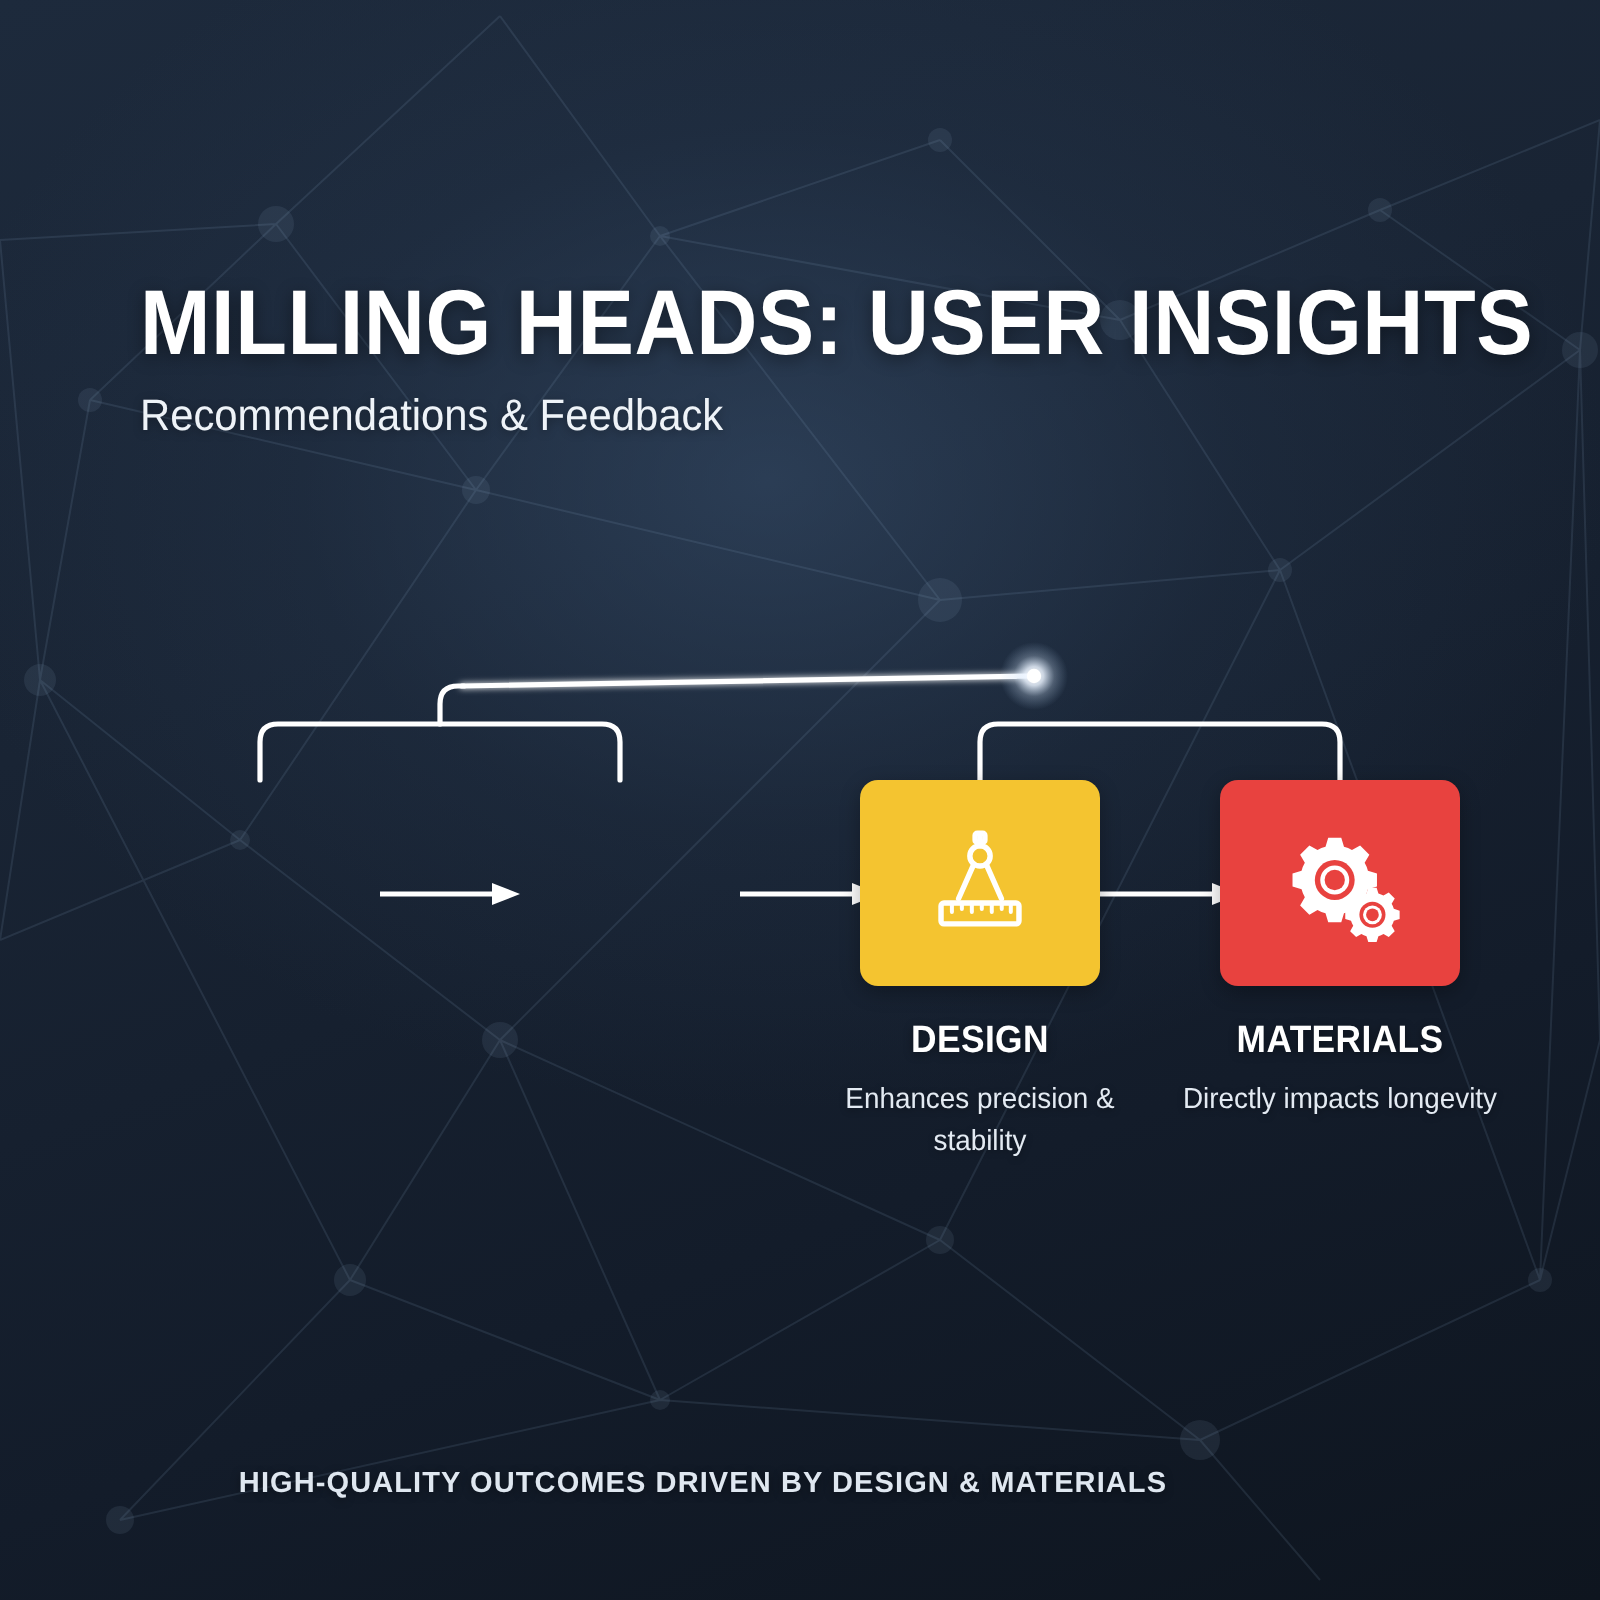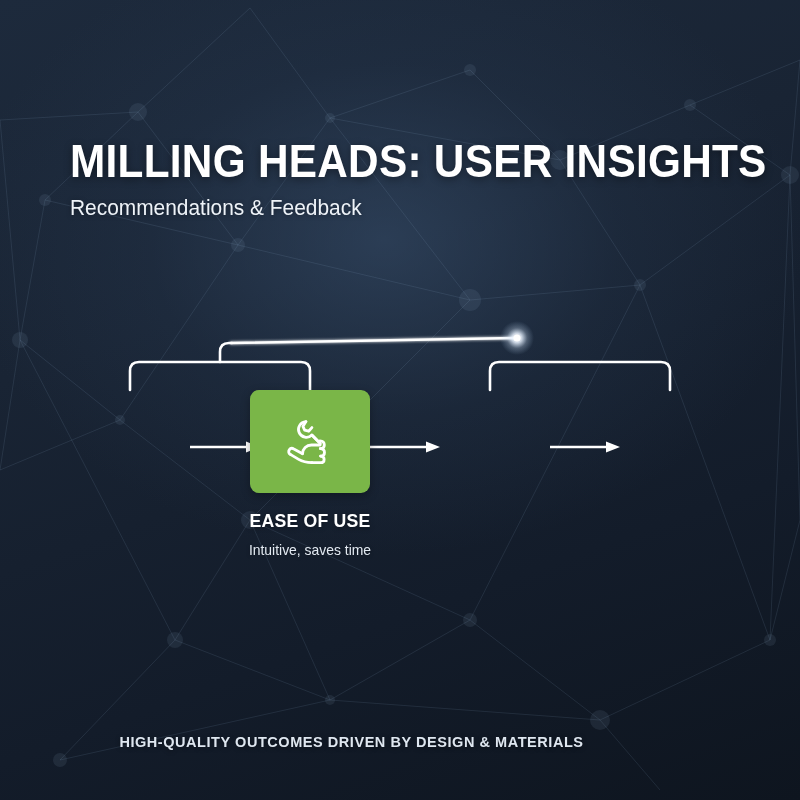--- a/index.html
+++ b/index.html
@@ -184,41 +184,70 @@
     <polygon points="56,0.5 70,6 56,11.5" fill="#ffffff"></polygon>
   </svg>
   <svg class="arrow" style="left:550px; width:70px;" viewBox="0 0 70 12">
     <line x1="0" y1="6" x2="56" y2="6" stroke="#ffffff" stroke-width="2.6"></line>
     <polygon points="56,0.5 70,6 56,11.5" fill="#ffffff"></polygon>
   </svg>
 
   <div class="cards">
 
 
-    <div class="col" style="left:220px;">
-      <div class="card" style="background:#7ab648;">
-        <svg width="58" height="58" viewBox="0 0 64 64" fill="none" stroke="#ffffff" stroke-width="3.1" stroke-linecap="round" stroke-linejoin="round">
-
-          <path d="M27.5 9.5 a8.7 8.7 0 1 0 6.6 14.9 l8.2 8.2"></path>
-          <path d="M27.5 9.5 l-3.3 5.3 l1.9 4.1 l4.4 1.2 l3.6 -4.0"></path>
-
-          <path d="M34.1 24.4 l9.4 9.4"></path>
-
-          <path d="M43.0 30.8 c3.1 0.2 4.8 2.0 4.8 4.4 c0 2.4 -1.8 4.1 -4.4 4.1"></path>
-          <path d="M43.4 39.3 c3.0 0.2 4.6 1.9 4.6 4.2 c0 2.3 -1.7 4.0 -4.3 4.0"></path>
-          <path d="M43.7 47.5 c2.5 0.2 3.9 1.7 3.9 3.7 c0 2.1 -1.6 3.6 -3.9 3.6 l-9.6 0"></path>
-
-          <path d="M34.1 54.8 c-6.4 0 -10.6 -1.2 -14.6 -3.6 l-9.2 -5.5"></path>
-          <path d="M10.3 45.7 c-1.9 -1.2 -2.3 -3.3 -1.2 -5.0 c1.1 -1.7 3.3 -2.1 5.1 -1.0 l9.6 5.2"></path>
-          <path d="M23.8 44.9 c0 -5.4 4.3 -9.6 9.8 -9.6 l9.6 0"></path>
+
+    <div class="col" style="left:400px;">
+      <div class="card" style="background:#f4c430;">
+        <svg width="58" height="58" viewBox="0 0 64 64" fill="none" stroke="#ffffff" stroke-width="3.0" stroke-linecap="round" stroke-linejoin="round">
+
+          <path d="M32 5.5 l0 5.4"></path>
+          <rect x="29.3" y="4.0" width="5.4" height="5.0" rx="1.2"></rect>
+
+          <circle cx="32" cy="16.5" r="5.6"></circle>
+
+          <path d="M28.6 21.0 L20.2 40.0"></path>
+          <path d="M35.4 21.0 L43.8 40.0"></path>
+
+          <rect x="10.5" y="42.5" width="43" height="11.5" rx="1.6"></rect>
+
+          <path d="M16.5 42.5 l0 5  M22.0 42.5 l0 3.3  M27.5 42.5 l0 5
+                   M33.0 42.5 l0 3.3  M38.5 42.5 l0 5  M44.0 42.5 l0 3.3
+                   M49.0 42.5 l0 5" stroke-width="2.2"></path>
         </svg>
       </div>
-      <div class="lbl">EASE OF USE</div>
-      <div class="desc">Intuitive, saves time</div>
+      <div class="lbl">DESIGN</div>
+      <div class="desc">Enhances precision &amp; stability</div>
     </div>
 
-
+    <div class="col" style="left:580px;">
+      <div class="card" style="background:#e8423f;">
+        <svg width="62" height="58" viewBox="0 0 68 64" fill="#ffffff">
+
+          <path d="M27.5 6.5 h7.2 l1.5 5.0 a17 17 0 0 1 4.4 1.8 l4.5 -2.6 l5.1 5.1 l-2.6 4.5
+                   a17 17 0 0 1 1.8 4.4 l5.0 1.5 v7.2 l-5.0 1.5 a17 17 0 0 1 -1.8 4.4 l2.6 4.5
+                   l-5.1 5.1 l-4.5 -2.6 a17 17 0 0 1 -4.4 1.8 l-1.5 5.0 h-7.2 l-1.5 -5.0
+                   a17 17 0 0 1 -4.4 -1.8 l-4.5 2.6 l-5.1 -5.1 l2.6 -4.5 a17 17 0 0 1 -1.8 -4.4
+                   l-5.0 -1.5 v-7.2 l5.0 -1.5 a17 17 0 0 1 1.8 -4.4 l-2.6 -4.5 l5.1 -5.1
+                   l4.5 2.6 a17 17 0 0 1 4.4 -1.8 Z"></path>
+          <circle cx="31.1" cy="29.8" r="11.0" fill="#e8423f"></circle>
+          <circle cx="31.1" cy="29.8" r="8.0" fill="#ffffff"></circle>
+          <circle cx="31.1" cy="29.8" r="5.6" fill="#e8423f"></circle>
+
+          <path d="M49.6 34.0 h4.6 l1.0 3.2 a11 11 0 0 1 2.8 1.2 l2.9 -1.7 l3.3 3.3 l-1.7 2.9
+                   a11 11 0 0 1 1.2 2.8 l3.2 1.0 v4.6 l-3.2 1.0 a11 11 0 0 1 -1.2 2.8 l1.7 2.9
+                   l-3.3 3.3 l-2.9 -1.7 a11 11 0 0 1 -2.8 1.2 l-1.0 3.2 h-4.6 l-1.0 -3.2
+                   a11 11 0 0 1 -2.8 -1.2 l-2.9 1.7 l-3.3 -3.3 l1.7 -2.9 a11 11 0 0 1 -1.2 -2.8
+                   l-3.2 -1.0 v-4.6 l3.2 -1.0 a11 11 0 0 1 1.2 -2.8 l-1.7 -2.9 l3.3 -3.3
+                   l2.9 1.7 a11 11 0 0 1 2.8 -1.2 Z"></path>
+          <circle cx="51.9" cy="49.0" r="7.2" fill="#e8423f"></circle>
+          <circle cx="51.9" cy="49.0" r="5.2" fill="#ffffff"></circle>
+          <circle cx="51.9" cy="49.0" r="3.5" fill="#e8423f"></circle>
+        </svg>
+      </div>
+      <div class="lbl">MATERIALS</div>
+      <div class="desc">Directly impacts longevity</div>
+    </div>
 
   </div>
 
   <div class="footer">HIGH-QUALITY OUTCOMES DRIVEN BY DESIGN &amp; MATERIALS</div>
 
 </div>
 
 </body></html>

